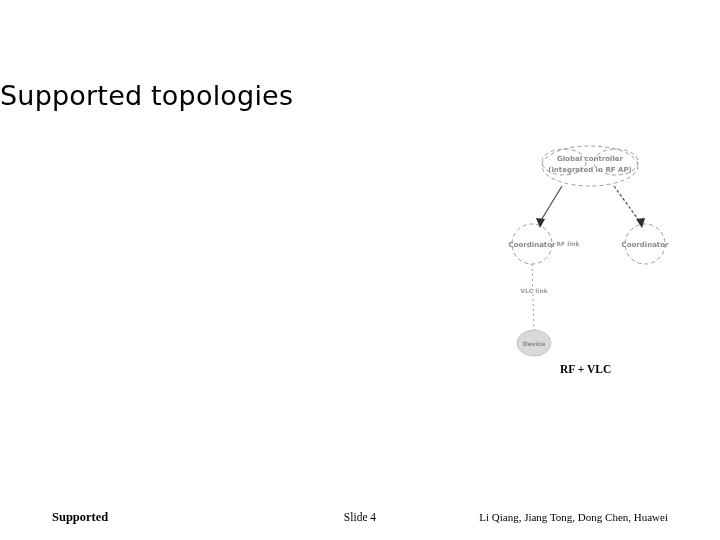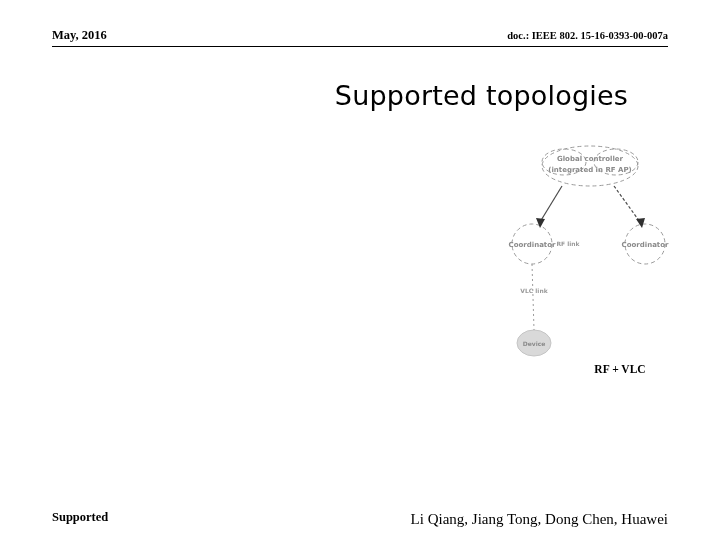--- a/index.html
+++ b/index.html
@@ -58,21 +58,21 @@
     height: 0;
     border-top: 1.3px solid #000000;
   }
 
   
   .slide-title {
     position: absolute;
     left: 0;
     top: 80px;
     width: 628px;
-    text-align: right;
+    text-align: left;
     font-family: "DejaVu Sans", sans-serif;
     font-size: 27px;
     font-weight: normal;
     color: #000000;
     letter-spacing: 0.2px;
   }
 
   
   .figure {
     position: absolute;
@@ -84,21 +84,21 @@
   }
   .figure svg {
     display: block;
   }
 
   .fig-caption {
     position: absolute;
     left: 560px;
     top: 363px;
     width: 120px;
-    text-align: center;
+    text-align: left;
     font-family: "Liberation Serif", serif;
     font-size: 11.5px;
     font-weight: bold;
     color: #000000;
     white-space: nowrap;
   }
 
   
   .footer {
     position: absolute;
@@ -127,21 +127,21 @@
     font-size: 11.5px;
     font-weight: normal;
     color: #000000;
     white-space: nowrap;
   }
   .footer-right {
     position: absolute;
     right: 0;
     top: 1px;
     font-family: "Liberation Serif", serif;
-    font-size: 15px;
+    font-size: 11px;
     font-weight: normal;
     color: #000000;
     white-space: nowrap;
   }
 
   .node-label {
     font-family: "DejaVu Sans", sans-serif;
     fill: #8a8a8a;
     text-anchor: middle;
   }
@@ -149,25 +149,20 @@
     font-family: "DejaVu Sans", sans-serif;
     fill: #9a9a9a;
     text-anchor: middle;
   }
 </style>
 </head>
 <body>
 
 <div class="slide">
 
-  <div class="header">
-    <div class="header-date">May, 2016</div>
-    <div class="header-doc">doc.: IEEE 802. 15-16-0393-00-007a</div>
-    <div class="header-rule"></div>
-  </div>
 
   <div class="slide-title">Supported topologies</div>
 
   <div class="figure">
     <svg width="200" height="230" viewBox="0 0 200 230" xmlns="http://www.w3.org/2000/svg">
 
       <g>
         <ellipse cx="100" cy="28" rx="48" ry="20" fill="none" stroke="#9b9b9b" stroke-width="1" stroke-dasharray="4 3"></ellipse>
         <ellipse cx="74" cy="24" rx="22" ry="13" fill="none" stroke="#9b9b9b" stroke-width="1" stroke-dasharray="4 3"></ellipse>
         <ellipse cx="126" cy="24" rx="22" ry="13" fill="none" stroke="#9b9b9b" stroke-width="1" stroke-dasharray="4 3"></ellipse>
@@ -207,16 +202,17 @@
       </g>
 
       <text class="edge-label" x="44" y="155" font-size="6">VLC link</text>
     </svg>
   </div>
 
   <div class="fig-caption">RF + VLC</div>
 
   <div class="footer">
     <div class="footer-left">Supported</div>
+    <div class="footer-center">Slide 4</div>
     <div class="footer-right">Li Qiang, Jiang Tong, Dong Chen, Huawei</div>
   </div>
 
 </div>
 
 </body></html>

